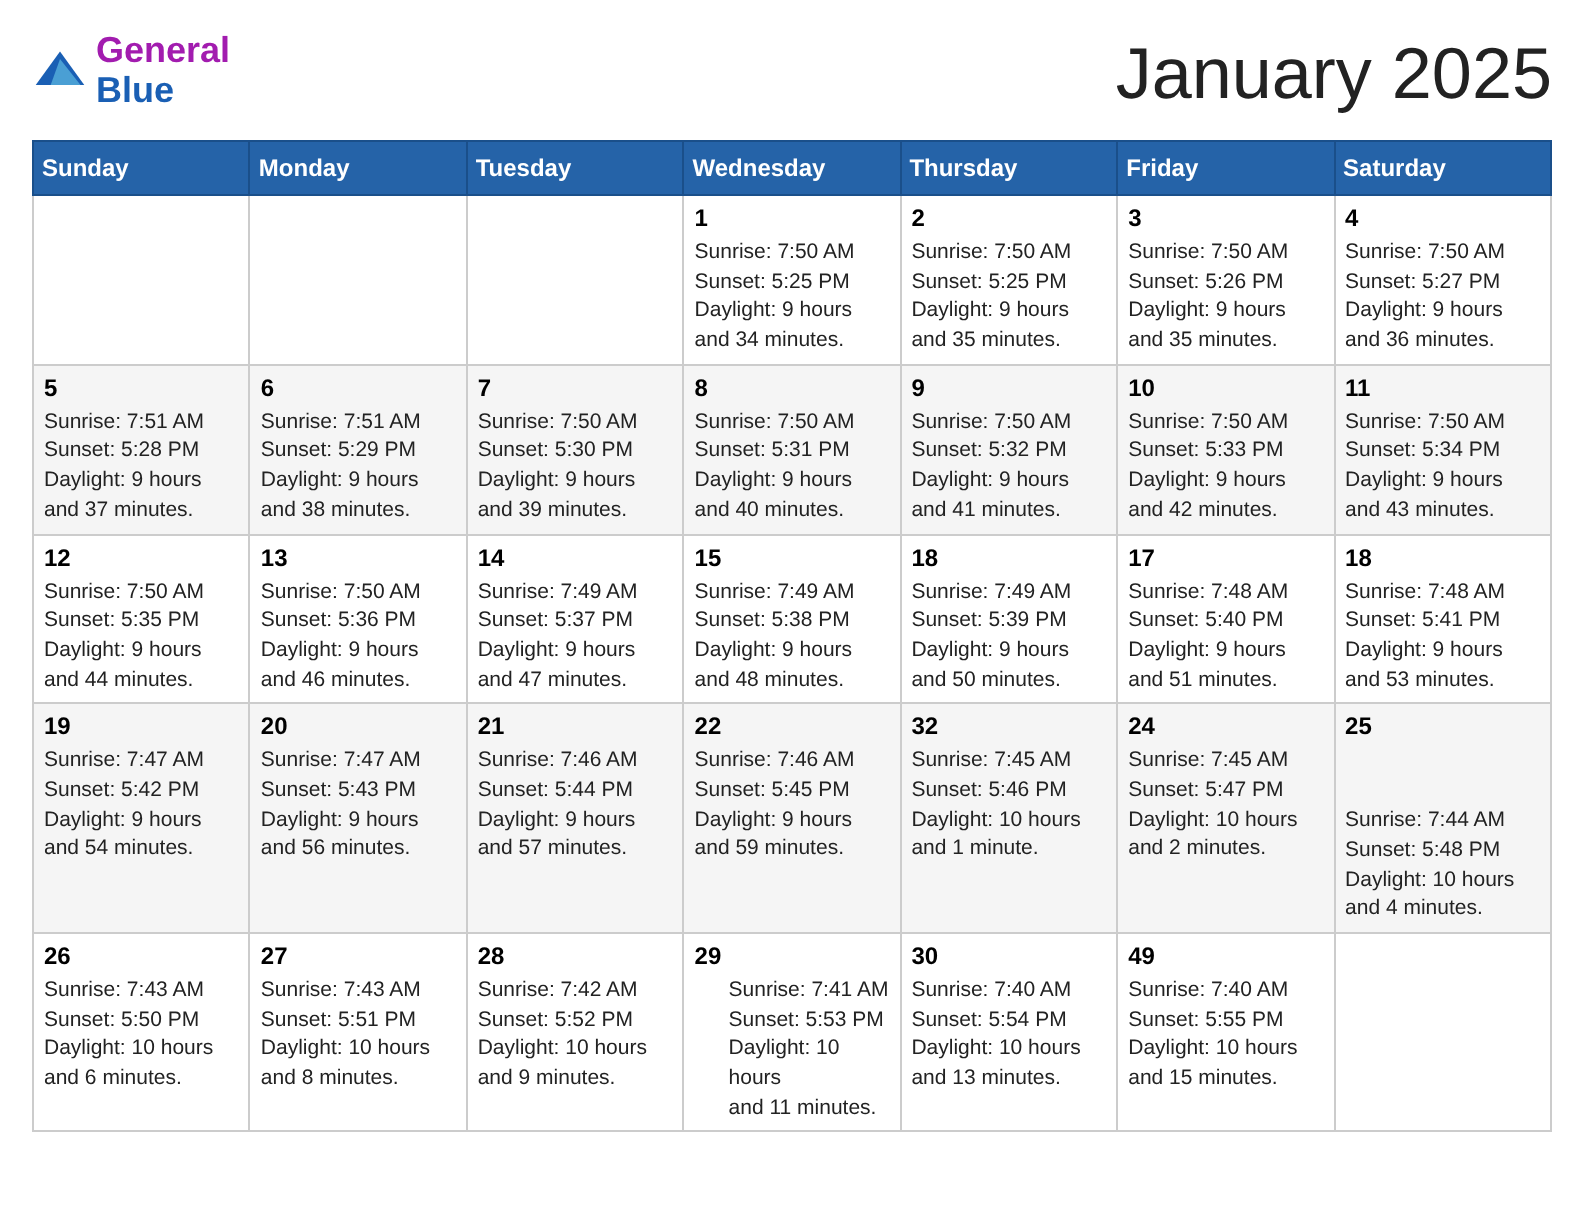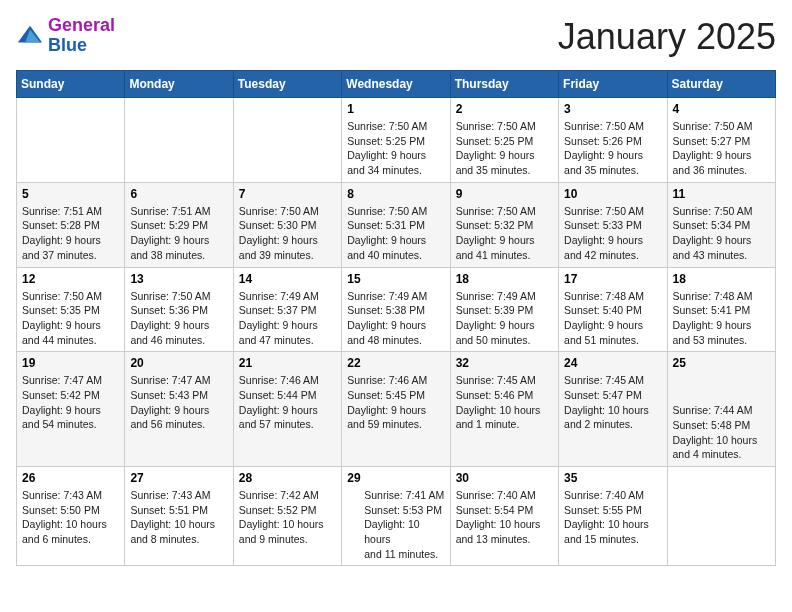--- a/index.html
+++ b/index.html
@@ -333,21 +333,21 @@
 and 11 minutes.</div>
         </td>
         <td>
           <span class="day-num">30</span>
           <div class="day-info" style="white-space: pre-line;">Sunrise: 7:40 AM
 Sunset: 5:54 PM
 Daylight: 10 hours
 and 13 minutes.</div>
         </td>
         <td>
-          <span class="day-num">35</span>
+          <span class="day-num">49</span>
           <div class="day-info" style="white-space: pre-line;">Sunrise: 7:40 AM
 Sunset: 5:55 PM
 Daylight: 10 hours
 and 15 minutes.</div>
         </td>
         <td class="empty-cell"></td>
       </tr>
     </tbody>
 </table>
 

